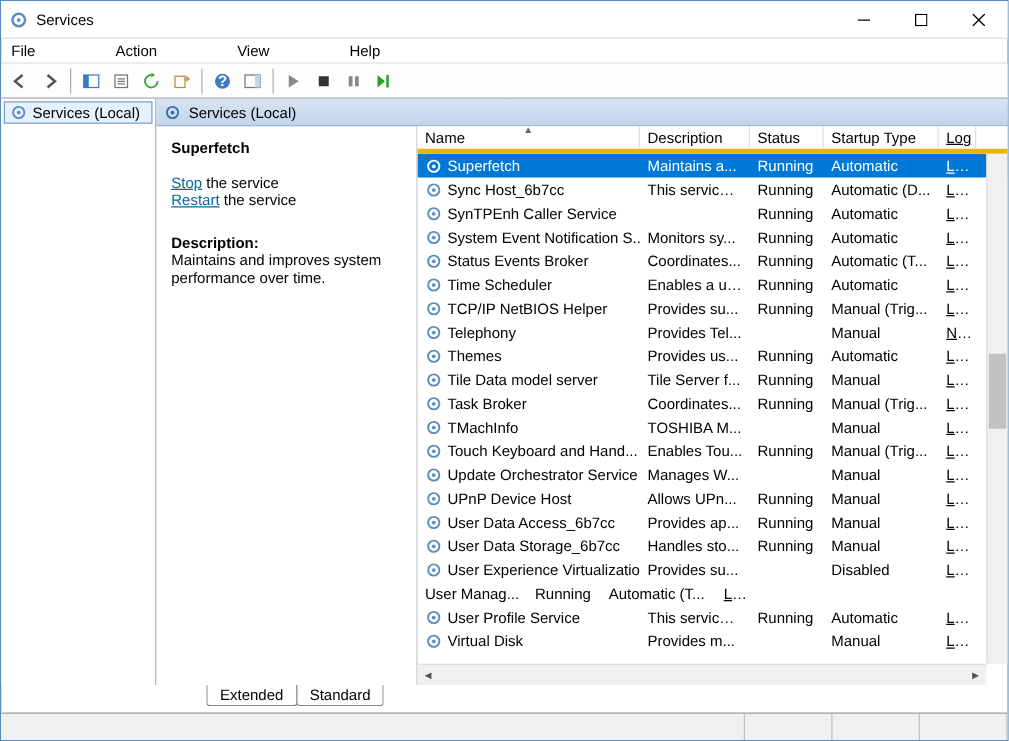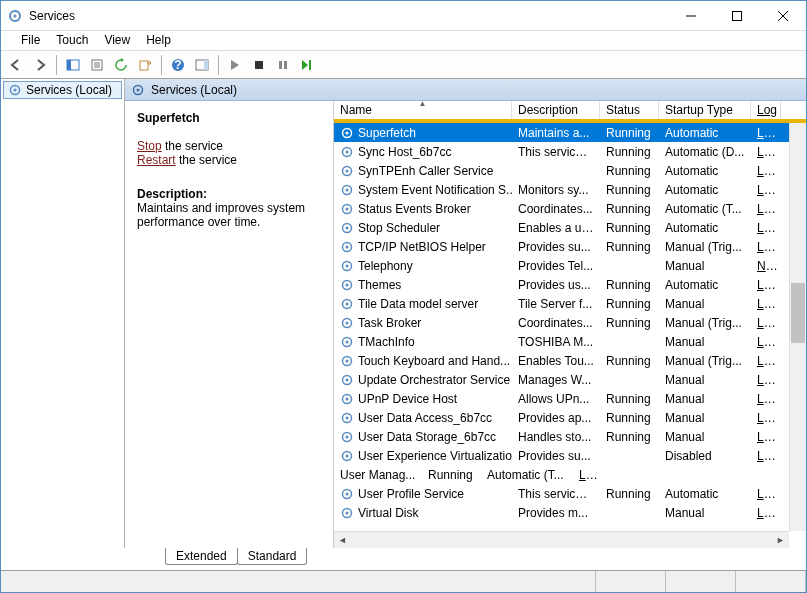--- a/index.html
+++ b/index.html
@@ -6,40 +6,40 @@
   html, body { width: 807px; height: 593px; background: #fff; overflow: hidden; }
   .window { width: 807px; height: 593px; border: 1px solid #5a8cc0; display: flex; flex-direction: column; background: #fff; }
 
   
   .titlebar { height: 30px; display: flex; align-items: center; padding-left: 6px; background: #fff; border-bottom: 1px solid #ddd; }
   .titlebar .app-icon { width: 16px; height: 16px; margin-right: 6px; }
   .titlebar .title { flex: 1; }
   .titlebar .win-btn { width: 46px; height: 30px; display: flex; align-items: center; justify-content: center; cursor: pointer; }
 
   
-  .menubar { height: 20px; display: flex; align-items: flex-start; padding: 0 12px; border-bottom: 1px solid #ddd; }
+  .menubar { height: 20px; display: flex; align-items: center; padding: 0 0; border-bottom: 1px solid #ddd; gap: 48px; }
   .menubar .menu-item { padding: 2px 8px; cursor: pointer; }
 
   
   .toolbar { height: 28px; display: flex; align-items: center; padding: 2px 4px; border-bottom: 1px solid #a0a0a0; gap: 2px; background: #fdfdfd; }
   .tool-btn { width: 22px; height: 22px; display: flex; align-items: center; justify-content: center; border: 1px solid transparent; cursor: pointer; }
   .tool-sep { width: 1px; height: 20px; background: #b0b0b0; margin: 0 3px; }
 
   
   .body { flex: 1; display: flex; min-height: 0; }
   .left-pane { width: 124px; border-right: 1px solid #b5b5b5; background: #fff; padding: 2px; }
   .tree-node { display: flex; align-items: center; gap: 4px; padding: 1px 4px; background: #e5f1fb; border: 1px solid #7da2ce; }
   .right-pane { flex: 1; display: flex; flex-direction: column; min-width: 0; }
 
   .panel-header { height: 22px; background: linear-gradient(#d7e4f2, #c1d5ec); border-bottom: 1px solid #9cb6d6; display: flex; align-items: center; padding-left: 6px; gap: 6px; }
 
   .panel-body { flex: 1; display: flex; min-height: 0; }
   .info-pane { width: 208px; padding: 10px 12px; }
   .info-pane .svc-name { font-weight: bold; margin-bottom: 14px; }
-  .info-pane .link { color: #7f1d1d; text-decoration: underline; cursor: pointer; margin-top: 20px; }
+  .info-pane .link { color: #0369a1; text-decoration: underline; cursor: pointer; margin-top: 20px; }
   .info-pane .desc-label { margin-top: 20px; font-weight: bold; }
 
   .list-container { flex: 1; display: flex; flex-direction: column; min-width: 0; border-left: 1px solid #ccc; position: relative; }
   .list-header { height: 22px; display: flex; border-bottom: 4px solid #eab308; background: #fff; }
   .list-header .col { border-right: 1px solid #e0e0e0; padding: 2px 6px; display: flex; align-items: center; overflow: hidden; cursor: pointer; position: relative; }
   .sort-ind { position:absolute; left:50%; top:-2px; transform:translateX(-50%); font-size:8px; color:#666; }
   .list-rows { flex: 1; overflow: hidden; position: relative; }
   .row { height: 19px; display: flex; align-items: center; white-space: nowrap; }
   .row.selected { background: #0078d7; color: #fff; }
   .cell { overflow: hidden; text-overflow: ellipsis; padding: 0 6px; }
@@ -94,21 +94,21 @@
     <div class="win-btn close">
         <svg width="10" height="10">
           <line x1="0" y1="0" x2="10" y2="10" stroke="#000"></line>
           <line x1="10" y1="0" x2="0" y2="10" stroke="#000"></line>
         </svg>
       </div>
   </div>
 
   <div class="menubar">
     <span class="menu-item">File</span>
-    <span class="menu-item">Touch</span>
+    <span class="menu-item">Action</span>
     <span class="menu-item">View</span>
     <span class="menu-item">Help</span>
   </div>
 
   <div class="toolbar">
     <div class="tool-btn">
         <svg width="14" height="14">
           <path d="M9 2 L3 7 L9 12" fill="none" stroke="#555" stroke-width="2"></path>
         </svg>
       </div>
@@ -315,21 +315,21 @@
                 <div class="cell col-logon">Loc</div>
               </div>
               <div class="row">
                 <div class="cell col-name name-cell">
                   <span class="gear">
                     <svg width="14" height="14">
                       <circle cx="7" cy="7" r="4.5" fill="none" stroke="#5a8cc0" stroke-width="1.5"></circle>
                       <circle cx="7" cy="7" r="1.5" fill="#5a8cc0"></circle>
                     </svg>
                   </span>
-                  <span>Stop Scheduler</span>
+                  <span>Time Scheduler</span>
                 </div>
                 <div class="cell col-desc">Enables a us...</div>
                 <div class="cell col-status">Running</div>
                 <div class="cell col-startup">Automatic</div>
                 <div class="cell col-logon">Loc</div>
               </div>
               <div class="row">
                 <div class="cell col-name name-cell">
                   <span class="gear">
                     <svg width="14" height="14">

